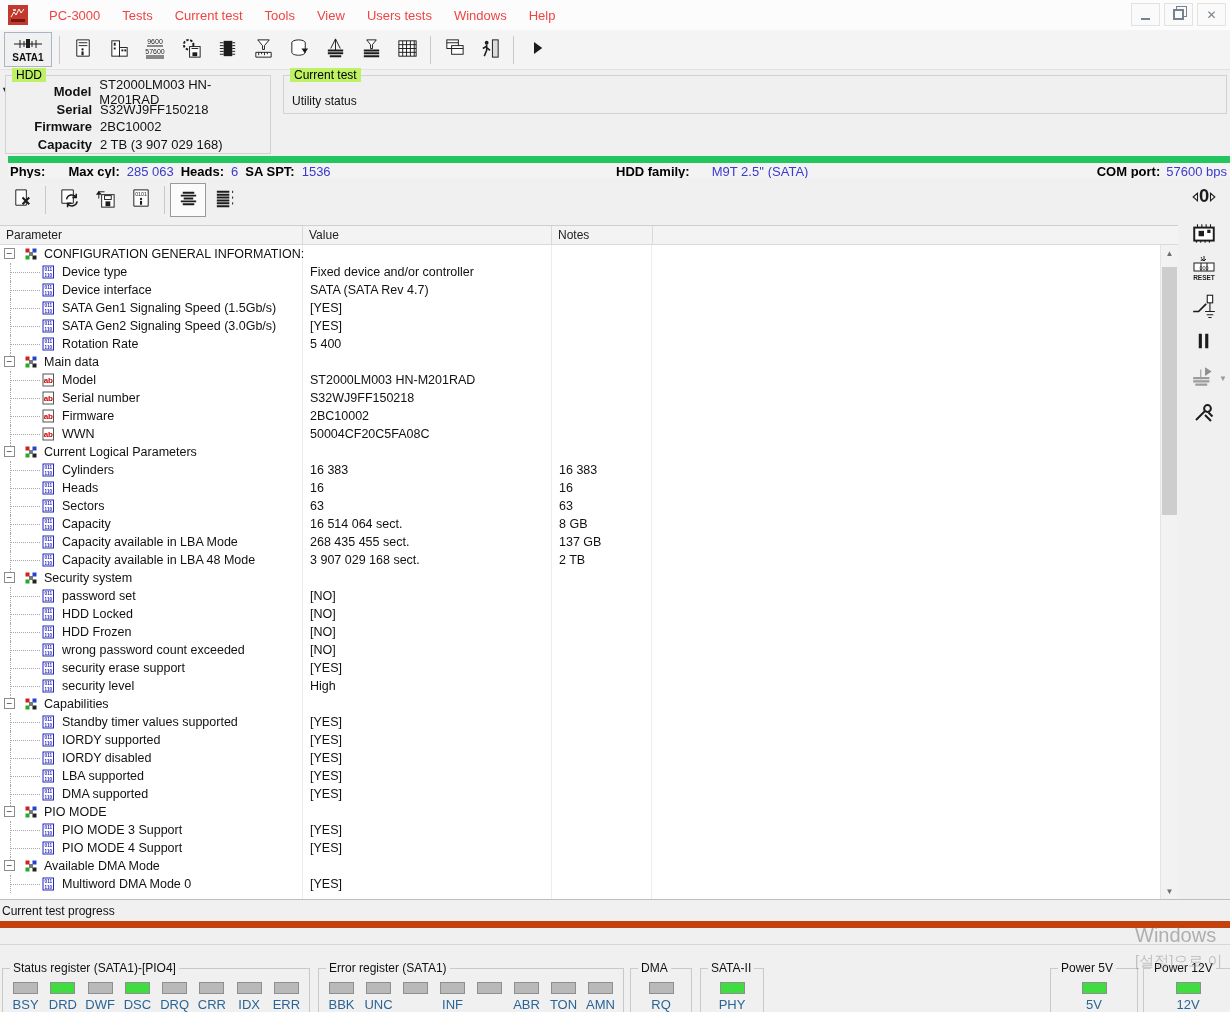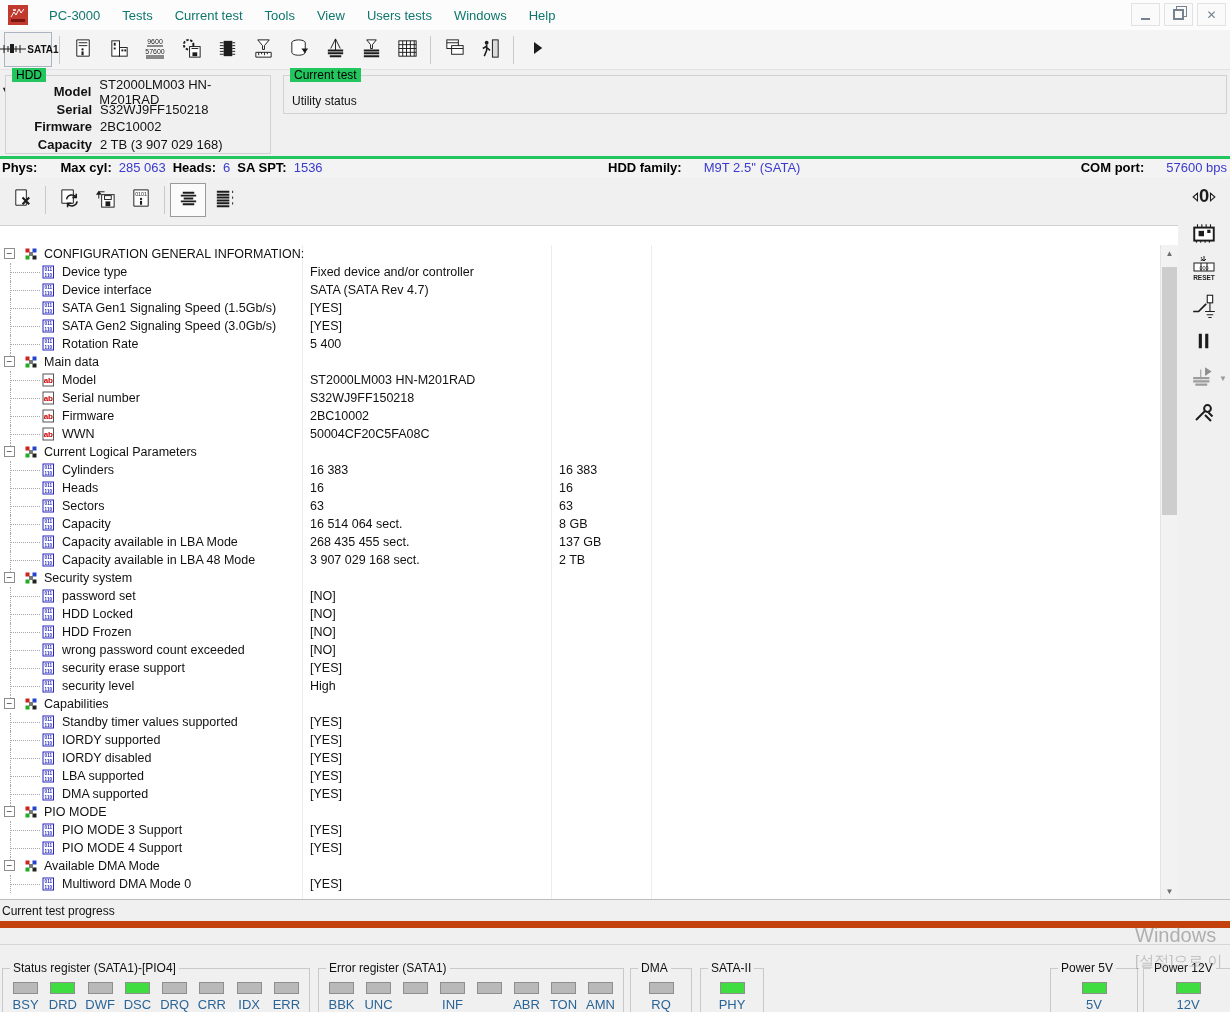--- a/index.html
+++ b/index.html
@@ -4,63 +4,63 @@
 <style>
   html,body{margin:0;padding:0}
   body{width:1230px;height:1012px;position:relative;overflow:hidden;background:#f0f0f0;
        font-family:"Liberation Sans","DejaVu Sans",sans-serif;font-size:12px;color:#111;
        -webkit-font-smoothing:antialiased}
   #app{position:absolute;inset:0}
 
   
   #menubar{position:absolute;top:0;left:0;right:0;height:30px;background:#fcfcfc;display:flex;align-items:center;padding-left:8px}
   #app-logo{width:20px;height:20px;margin-right:10px;display:inline-flex}
-  .menu-item{padding:5px 11px;font-size:13px;color:#0f766e;cursor:default}
+  .menu-item{padding:5px 11px;font-size:13px;color:#ef4444;cursor:default}
   #window-controls{position:absolute;top:3px;right:4px;display:flex;gap:4px}
   .wc{width:27px;height:21px;border:1px solid #e2e2e2;background:#fafafa;display:flex;align-items:center;justify-content:center;color:#76838e}
   .wc-minimize::after{content:"";width:9px;border-top:2px solid #76838e;margin-top:8px}
   .wc-restore::after{content:"";width:7px;height:7px;border:2px solid #76838e;box-shadow:3px -3px 0 -1px #fafafa,3px -3px 0 0 #76838e}
   .wc-close::after{content:"✕";font-size:12px;font-weight:bold}
 
   
   #toolbar-main{position:absolute;top:30px;left:0;right:0;height:39px;background:#f4f4f4;border-bottom:1px solid #e2e2e2;display:flex;align-items:center;padding-left:4px}
-  #sata-btn{width:46px;height:33px;border:1px solid #a9b6c2;background:#f1f1f1;display:flex;flex-direction:row;align-items:center;justify-content:center;margin-right:2px}
+  #sata-btn{width:46px;height:33px;border:1px solid #a9b6c2;background:#f1f1f1;display:flex;flex-direction:column;align-items:center;justify-content:center;margin-right:2px}
   #sata-btn .pl{font-size:10px;font-weight:bold;letter-spacing:0;margin-top:-1px}
   .tsep{width:1px;height:28px;background:#c9c9c9;margin:0 5px}
   .tbtn{width:36px;height:34px;display:flex;align-items:center;justify-content:center}
   .tbtn.pressed{border:1px solid #9a9a9a;background:#fbfbfb;width:34px;height:32px}
   #toolbar-id{position:absolute;top:178px;left:0;width:1178px;height:44px;background:#f0f0f0;display:flex;align-items:center;padding-left:4px}
 
   
   #right-strip{position:absolute;top:178px;right:0;width:52px;height:722px;background:#f0f0f0}
   #right-toolbar{display:flex;flex-direction:column;align-items:center;padding-top:2px}
   .rbtn{width:42px;height:36px;display:flex;align-items:center;justify-content:center;position:relative}
   .rbtn .dd{position:absolute;right:-2px;top:14px;font-size:8px;color:#9a9a9a}
 
   
   .gbox{position:absolute;border:1px solid #d2d2d2;background:#f0f0f0}
-  .gb-title{position:absolute;top:-8px;left:6px;background:#22c55e;padding:0 4px;font-size:12px;color:#000}
+  .gb-title{position:absolute;top:-8px;left:6px;background:#bef264;padding:0 4px;font-size:12px;color:#000}
   #panel-hdd{left:5px;top:75px;width:264px;height:77px}
   #hdd-caret{position:absolute;left:1px;top:85px;font-size:9px;color:#222}
   #hdd-fields{padding-top:7px}
   .hdd-row{display:flex;height:17.5px;align-items:center}
   .hdd-row .fl{width:86px;text-align:right;font-weight:bold;font-size:13px}
   .hdd-row .fv{margin-left:8px;font-size:13px}
   #panel-current-test{left:283px;top:75px;right:3px;width:auto;height:37px}
   #utility-status{position:absolute;left:8px;top:18px;font-size:12px}
   #panel-operation{left:283px;top:118px;right:3px;width:auto;height:34px}
 
   
-  #phys-bar{position:absolute;top:156px;left:0;right:0;height:20px;background:#f3f3f3;border-top:3px solid #22c55e;border-bottom:1px solid #dadada}
+  #phys-bar{position:absolute;top:156px;left:8px;right:0;height:20px;background:#f3f3f3;border-top:7px solid #22c55e;border-bottom:1px solid #dadada}
   #phys-bar .pb-label{font-weight:bold;font-size:13px;color:#000}
   #phys-bar .pb-value{font-size:13px;color:#3a3ace}
   .pb-left{position:absolute;left:2px;top:1px;display:inline-flex;gap:7px;align-items:center}
   .pb-left .pfx{margin-right:16px}
   .pb-family{position:absolute;left:608px;top:1px;display:inline-flex;gap:22px}
-  .pb-com{position:absolute;right:3px;top:1px;display:inline-flex;gap:22px}
+  .pb-com{position:absolute;right:3px;top:1px;display:inline-flex;gap:6px}
 
   
   #table-region{position:absolute;top:225px;left:0;width:1178px;height:674px;background:#fff;border-top:1px solid #cfcfcf}
   #table-header{height:18px;display:flex;background:#f3f3f3;border-bottom:1px solid #d9d9d9}
   .hcell{border-right:1px solid #d9d9d9;padding:2px 0 0 6px;font-size:12px;color:#222}
   .hc0{width:296px}.hc1{width:242px}.hc2{width:94px}
   .hfill{flex:1}
   #table-rows{position:absolute;top:19px;left:0;right:17px;bottom:0;overflow:hidden}
   .colline{position:absolute;top:19px;bottom:0;width:1px;background:#ededed}
   .trow{height:18px;position:relative;font-size:12.5px;white-space:nowrap}
@@ -383,20 +383,26 @@
           <span><svg width="24" height="24" viewBox="0 0 24 24">
               <path d="M4 19l9-9" stroke="#1c1c1c" stroke-width="2"></path>
               <circle cx="15.5" cy="7.5" r="3.4" fill="none" stroke="#1c1c1c" stroke-width="2"></circle>
               <path d="M13 14l6 6M16.5 11.5l4 4" stroke="#1c1c1c" stroke-width="2"></path>
             </svg></span>
         </div>
       </div>
   </div>
 
   <div id="table-region">
+    <div id="table-header">
+      <span class="hcell hc0">Parameter</span>
+      <span class="hcell hc1">Value</span>
+      <span class="hcell hc2">Notes</span>
+      <span class="hfill"></span>
+    </div>
     <div class="colline" style="left:302px"></div>
     <div class="colline" style="left:551px"></div>
     <div class="colline" style="left:651px"></div>
     <div id="table-rows">
         <div class="trow group">
           <span class="expander">−</span>
           <span class="gicon"><svg width="14" height="14" viewBox="0 0 14 14">
               <rect x="1.5" y="1.5" width="4" height="4" fill="#c22"></rect>
               <rect x="8.5" y="1.5" width="4" height="4" fill="#24c"></rect>
               <rect x="1.5" y="8.5" width="4" height="4" fill="#2a2"></rect>

